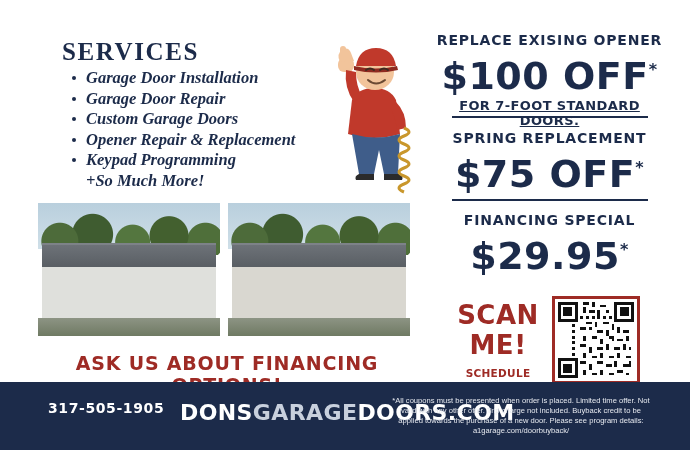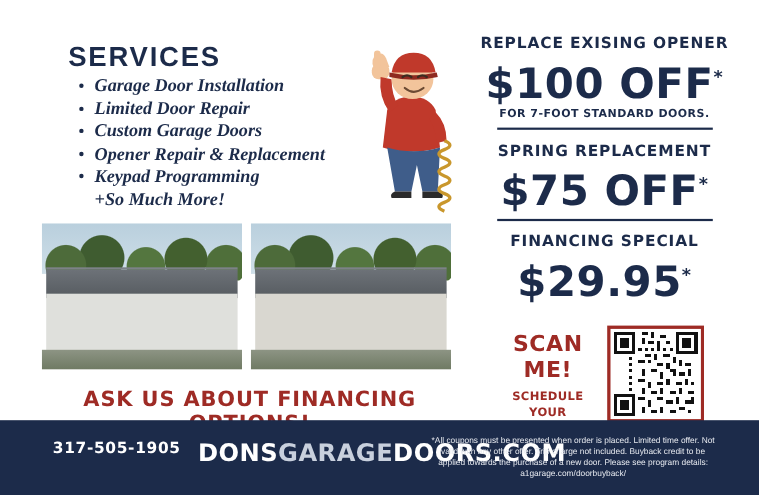--- a/index.html
+++ b/index.html
@@ -16,21 +16,21 @@
     height: 450px;
     background: #ffffff;
     overflow: hidden;
   }
 
   
   .services-title {
     position: absolute;
     left: 62px;
     top: 38px;
-    font-family: Liberation Sans, sans-serif;
+    font-family: Liberation Serif, serif;
     font-weight: bold;
     font-size: 25px;
     letter-spacing: 1.6px;
     color: #1c2b4a;
   }
   .services-list {
     position: absolute;
     left: 70px;
     top: 68px;
     width: 300px;
@@ -169,23 +169,24 @@
     line-height: 44px;
     color: #1c2b4a;
   }
   .offer .price .star {
     font-size: 16px;
     vertical-align: super;
   }
   .offer .fineprint {
     font-family: "DejaVu Sans", sans-serif;
     font-weight: bold;
-    font-size: 10px;
+    font-size: 13px;
     letter-spacing: 0.4px;
     color: #1c2b4a;
+    text-decoration: underline;
   }
   .offer-1 { top: 32px; }
   .offer-2 { top: 130px; text-align: center; }
   .offer-3 { top: 212px; }
   .divider {
     position: absolute;
     left: 452px;
     width: 196px;
     height: 2px;
     background: #1c2b4a;
@@ -197,21 +198,21 @@
   .scanme {
     position: absolute;
     left: 448px;
     top: 300px;
     width: 100px;
     text-align: center;
   }
   .scanme .scan-title {
     font-family: "DejaVu Sans", sans-serif;
     font-weight: bold;
-    font-size: 20px;
+    font-size: 26px;
     letter-spacing: 0.5px;
     color: #9e2b25;
   }
   .scanme .scan-sub {
     margin-top: 6px;
     font-family: "DejaVu Sans", sans-serif;
     font-weight: bold;
     font-size: 10.5px;
     line-height: 14px;
     letter-spacing: 0.3px;
@@ -273,21 +274,21 @@
   }
 </style>
 </head>
 <body>
 
 <div id="flyer">
 
   <div class="services-title">SERVICES</div>
   <ul class="services-list">
     <li class="bulleted">Garage Door Installation</li>
-    <li class="bulleted">Limited Door Repair</li>
+    <li class="bulleted">Garage Door Repair</li>
     <li class="bulleted">Custom Garage Doors</li>
     <li class="bulleted">Opener Repair &amp; Replacement</li>
     <li class="bulleted">Keypad Programming</li>
     <li>+So Much More!</li>
   </ul>
 
   <svg class="mascot" viewBox="0 0 120 180">
 
     <g>
       <path d="M22 34 q-4 -8 2 -12 q6 -4 9 3 l3 8 z" fill="#f2c49b"></path>

